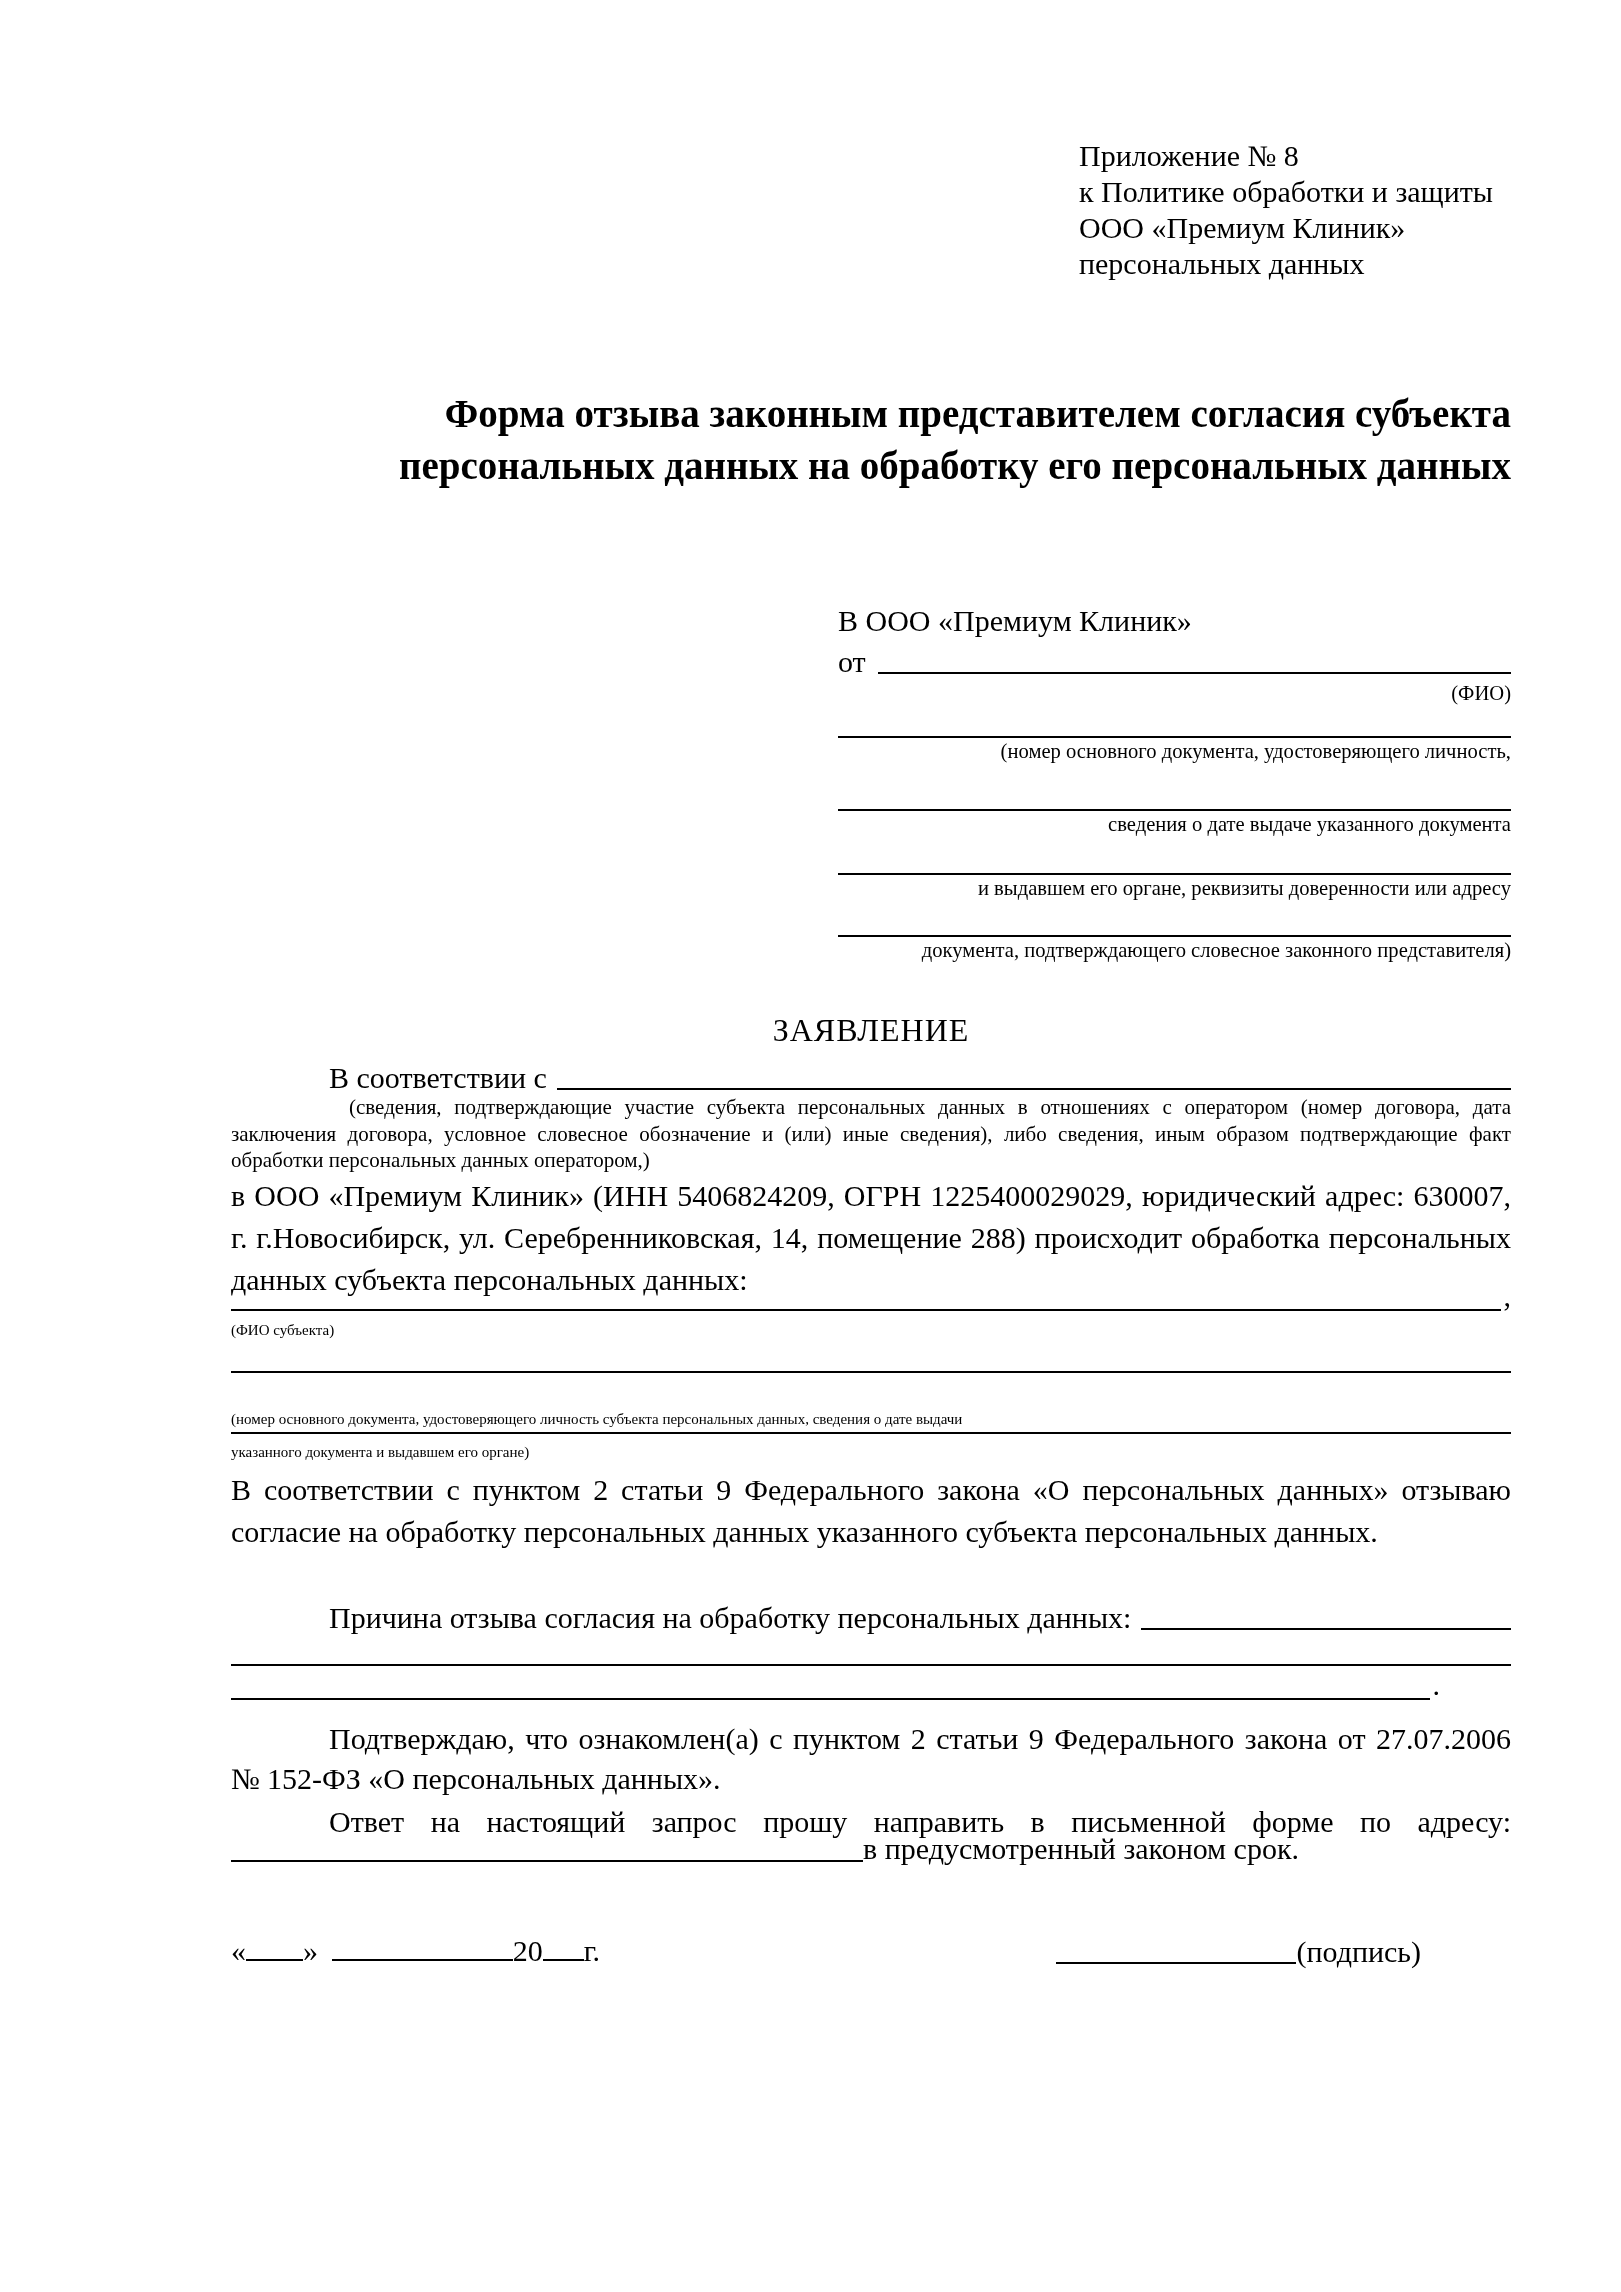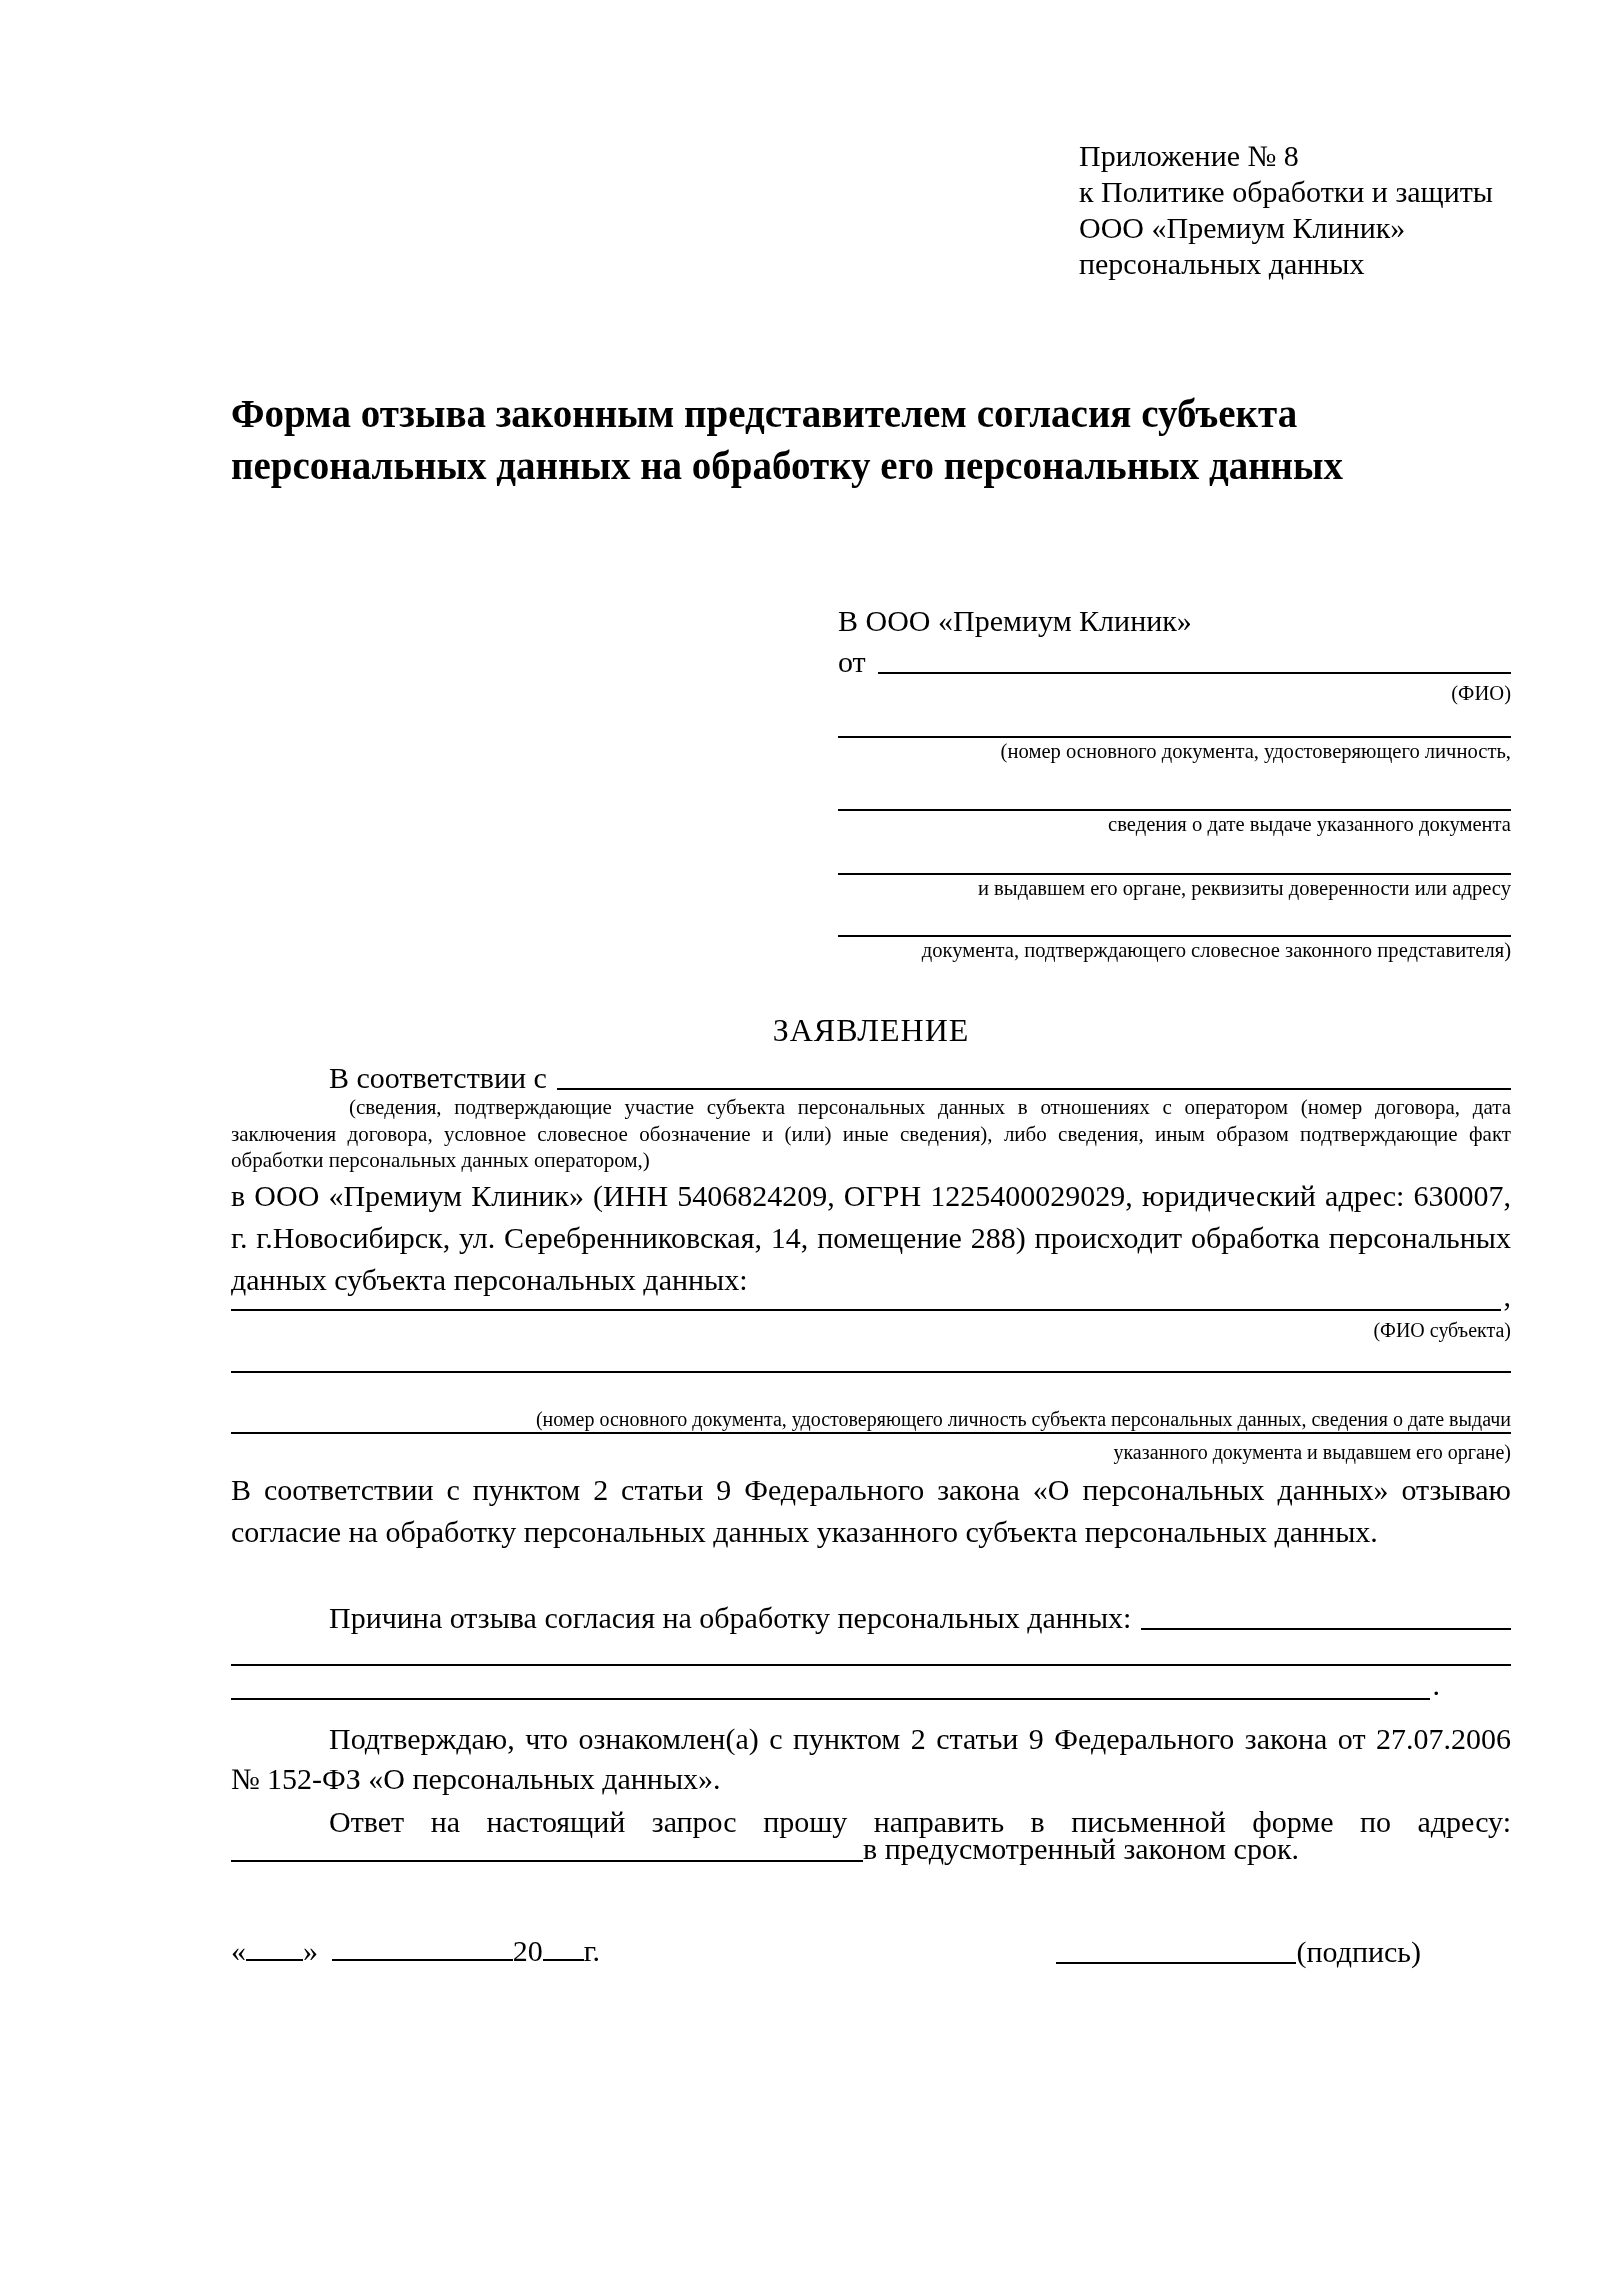--- a/index.html
+++ b/index.html
@@ -7,21 +7,21 @@
     position:relative;
     width:1621px;height:2293px;
     background:#ffffff;
     font-family:"Liberation Serif","DejaVu Serif",serif;
     color:#000;
     overflow:hidden;
   }
   
   .appendix{position:absolute;left:1079px;top:138px;font-size:30px;line-height:36px;}
   
-  .title{position:absolute;left:231px;top:388px;width:1280px;text-align:left;font-weight:700;font-size:39px;line-height:52px;}
+  .title{position:absolute;left:231px;top:388px;width:1280px;text-align:right;font-weight:700;font-size:39px;line-height:52px;}
   
   .addressee{position:absolute;left:838px;top:600px;width:673px;font-size:30px;}
   .addr-to{line-height:41px;}
   .from-row{display:flex;align-items:flex-end;height:39px;}
   .from-label{margin-right:11.8px;line-height:37px;}
   .fill-line{flex:1;border-bottom:2px solid #000;margin-bottom:5.9px;height:0;}
   .cap{font-size:20.6px;line-height:27.4px;text-align:right;}
   .wline{border-bottom:2px solid #000;}
   .wl1{height:29px}.wl2{height:43px}.wl3{height:35px}.wl4{height:32px}
   
@@ -35,21 +35,21 @@
   .rule-row{position:absolute;left:231px;width:1280px;display:flex;align-items:flex-end;}
   .rule-row .rule{flex:1;border-bottom:2.9px solid #000;height:0;}
   .rule-row .tail{font-size:30px;line-height:30px;margin-left:2.9px;}
   .r-fio{top:1279px;height:32px;}
   .rule-abs{position:absolute;left:231px;width:1280px;border-bottom:2.9px solid #000;}
   .r2{top:1343px;height:28px;}
   .r3{top:1404px;height:28px;}
   .r4{top:1636px;height:28px;}
   .r5{top:1672px;height:28px;box-sizing:border-box;padding-right:71px;}
   .r5 .rule{margin-bottom:0;}
-  .cap-c{position:absolute;left:231px;width:1280px;font-size:20px;line-height:27.4px;text-align:right;}
+  .cap-c{position:absolute;left:231px;width:1280px;font-size:15px;line-height:27.4px;text-align:left;}
   .c-fio{top:1317px;}
   .c-doc1{top:1378px;margin-top:28px;}
   .c-doc2{top:1439px;}
   .reason-row{position:absolute;left:231px;top:1597px;width:1280px;display:flex;align-items:flex-end;height:39px;font-size:30px;box-sizing:border-box;padding-left:98px;}
   .reason-row .lbl{margin-right:9.8px;line-height:37px;white-space:nowrap;}
   .confirm-par{position:absolute;left:231px;top:1719px;width:1280px;font-size:30px;line-height:40px;text-align:justify;text-indent:98px;}
   .reply1{position:absolute;left:231px;top:1802px;width:1280px;font-size:30px;line-height:40px;text-indent:98px;text-align:justify;text-align-last:justify;white-space:nowrap;}
   .reply2{position:absolute;left:231px;top:1835px;width:1280px;display:flex;align-items:flex-end;height:29px;font-size:30px;}
   .reply2 .rline{width:632px;border-bottom:2px solid #000;height:0;margin-bottom:2px;}
   .reply2 .sfx{line-height:30px;}

